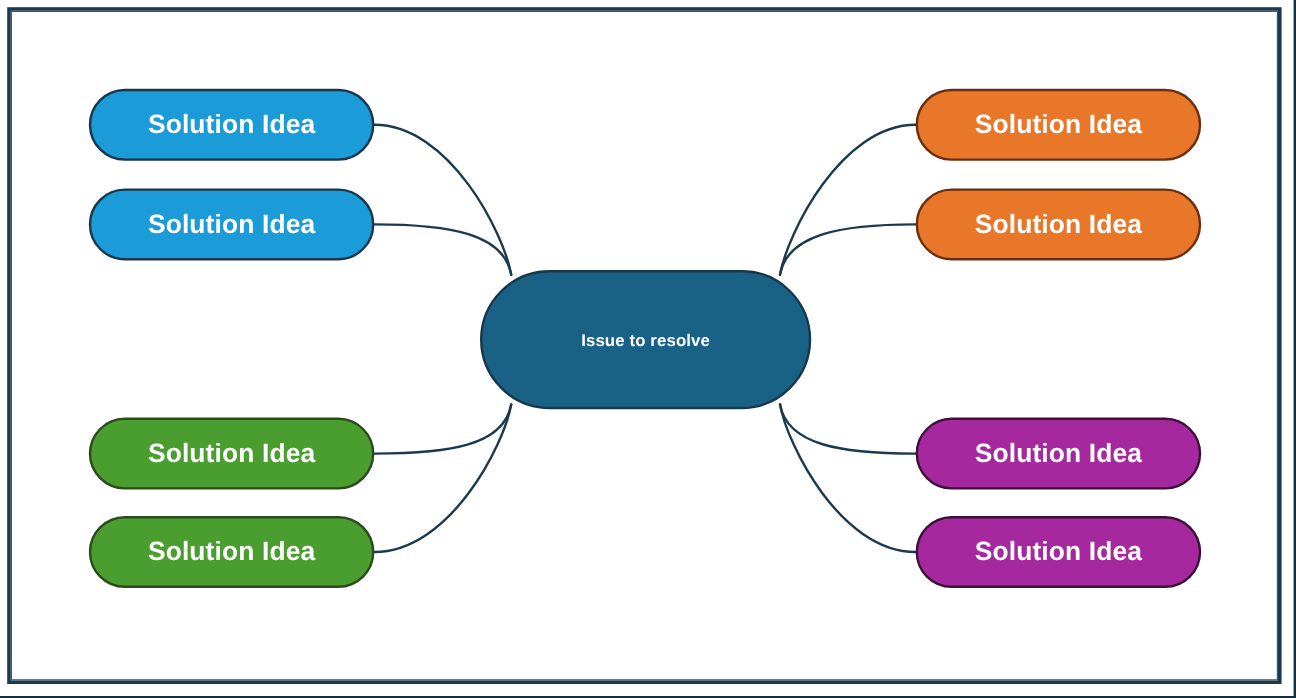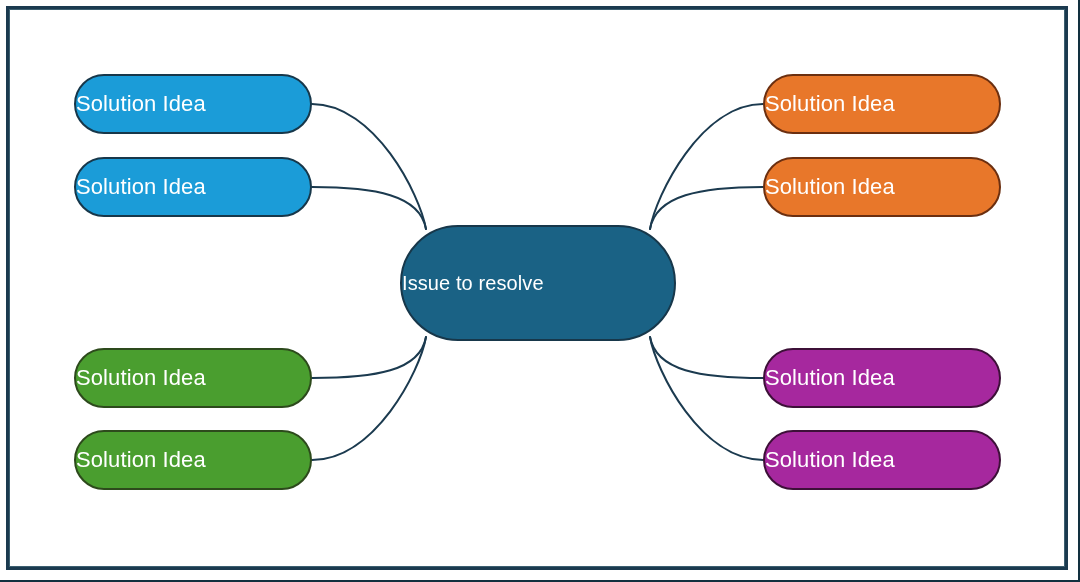--- a/index.html
+++ b/index.html
@@ -44,30 +44,31 @@
   #links {
     position:absolute; left:0; top:0;
     width:1080px; height:582px;
     pointer-events:none;
   }
   
   .node {
     position:absolute;
     display:flex;
     align-items:center;
+    justify-content:center;
     border-radius:999px;
     color:#ffffff;
     font-size:22px;
-    font-weight:400;
+    font-weight:700;
     letter-spacing:.1px;
     white-space:nowrap;
     line-height:1;
   }
   .node-center {
-    font-size:20px;
+    font-size:14px;
   }
 </style>
 </head>
 <body>
 
 <div id="canvas">
 
   <div class="frame"></div>
   <div class="frame-inner"></div>
 

